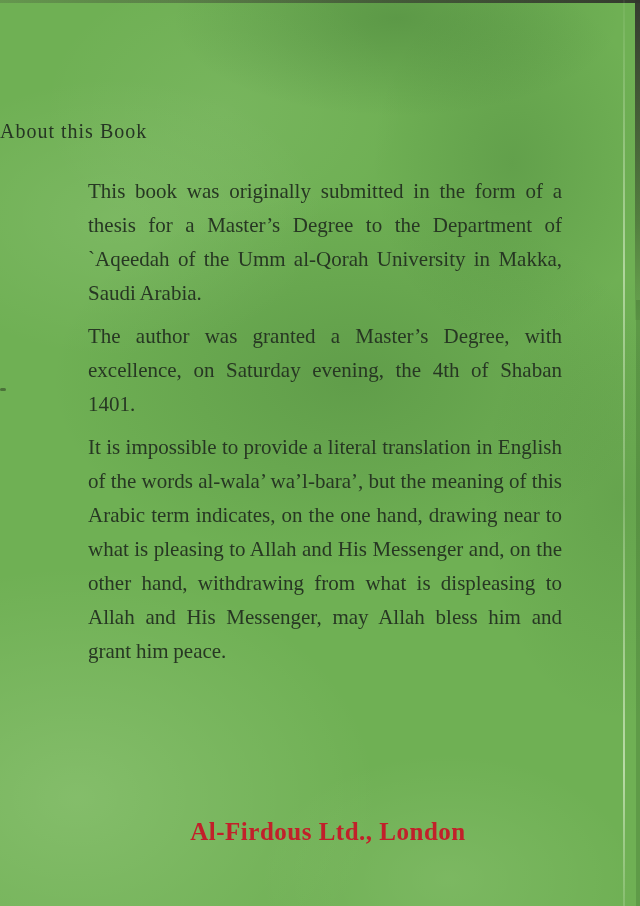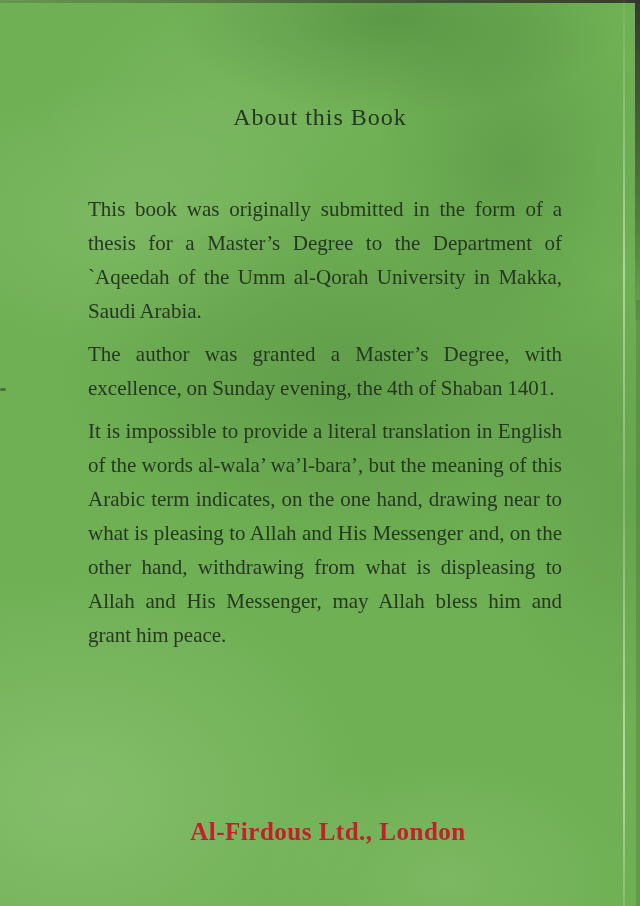--- a/index.html
+++ b/index.html
@@ -43,27 +43,27 @@
     background: linear-gradient(to bottom,
       rgba(240,250,230,0.05) 0%, rgba(240,250,230,0.50) 30%,
       rgba(240,250,230,0.22) 55%, rgba(245,252,235,0.55) 85%,
       rgba(240,250,230,0.18) 100%);
   }
   .scan-speck {
     position: absolute; left: 0; top: 388px; width: 6px; height: 3px;
     background: rgba(30,40,25,0.45); border-radius: 2px;
   }
   .title {
-    position: absolute; top: 104px; left: 0; width: 100%;
-    margin: 0; text-align: center;
-    font-size: 24px; font-weight: normal; letter-spacing: 1px;
+    position: absolute; top: 120px; left: 0; width: 100%;
+    margin: 0; text-align: left;
+    font-size: 20px; font-weight: normal; letter-spacing: 1px;
     color: #263524;
   }
   .text-block {
-    position: absolute; top: 192px; left: 88px; width: 474px;
+    position: absolute; top: 174px; left: 88px; width: 474px;
     font-size: 21px; line-height: 34px; color: #273723;
     text-align: justify; word-spacing: -0.5px;
   }
   .text-block p { margin: 0 0 9px 0; }
   .publisher {
     position: absolute; top: 818px; left: 0; width: 100%;
     text-align: center; font-size: 25px; font-weight: bold;
     letter-spacing: 0.5px; color: #c2202a; padding-left: 8px;
   }
 </style>
@@ -74,18 +74,18 @@
   <div class="scan-edge-top"></div>
   <div class="scan-edge-right"></div>
   <div class="scan-edge-right-lower"></div>
   <div class="gloss-streak"></div>
   <div class="scan-speck"></div>
 
   <h1 class="title">About this Book</h1>
 
   <div class="text-block">
     <p>This book was originally submitted in the form of a thesis for a Master’s Degree to the Department of `Aqeedah of the Umm al-Qorah University in Makka, Saudi Arabia.</p>
-    <p>The author was granted a Master’s Degree, with excellence, on Sunday evening, the 4th of Shaban 1401.</p>
+    <p>The author was granted a Master’s Degree, with excellence, on Saturday evening, the 4th of Shaban 1401.</p>
     <p>It is impossible to provide a literal translation in English of the words al-wala’ wa’l-bara’, but the meaning of this Arabic term indicates, on the one hand, drawing near to what is pleasing to Allah and His Messenger and, on the other hand, withdrawing from what is displeasing to Allah and His Messenger, may Allah bless him and grant him peace.</p>
   </div>
 
   <div class="publisher">Al-Firdous Ltd., London</div>
 </div>
 
 </body></html>

